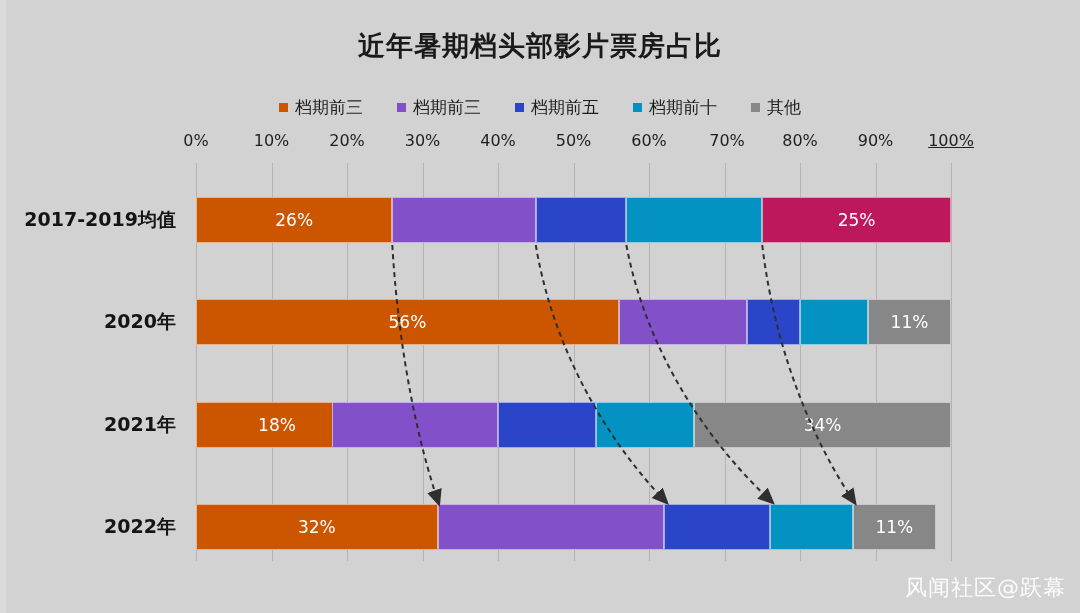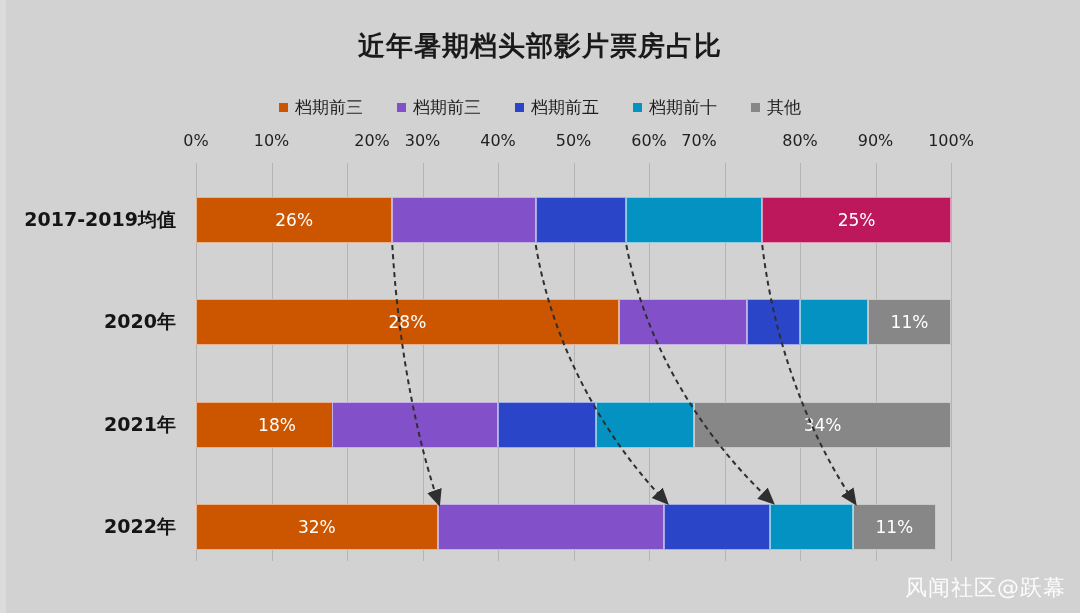--- a/index.html
+++ b/index.html
@@ -117,29 +117,29 @@
       </div>
       <div class="legend-item">
         <span class="legend-swatch" style="background: rgb(135, 135, 135);"></span>
         <span class="legend-label">其他</span>
       </div>
     </div>
 
   <div class="axis-labels" id="axis-labels">
       <div class="tick-label" style="left: 196px;">0%</div>
       <div class="tick-label" style="left: 271.5px;">10%</div>
-      <div class="tick-label" style="left: 347px; margin-left: 25px;">20%</div>
+      <div class="tick-label" style="left: 347px;">20%</div>
       <div class="tick-label" style="left: 422.5px;">30%</div>
       <div class="tick-label" style="left: 498px;">40%</div>
       <div class="tick-label" style="left: 573.5px;">50%</div>
       <div class="tick-label" style="left: 649px;">60%</div>
-      <div class="tick-label" style="left: 699px; text-align: center;">70%</div>
+      <div class="tick-label" style="left: 727px; text-align: center;">70%</div>
       <div class="tick-label" style="left: 800px;">80%</div>
       <div class="tick-label" style="left: 875.5px;">90%</div>
-      <div class="tick-label" style="left: 951px;">100%</div>
+      <div class="tick-label" style="left: 951px; text-decoration: underline;">100%</div>
     </div>
 
   <div class="plot" id="plot">
     <div id="gridlines">
         <div class="gridline" style="left: 0px;"></div>
         <div class="gridline" style="left: 75.5px;"></div>
         <div class="gridline" style="left: 151px;"></div>
         <div class="gridline" style="left: 226.5px;"></div>
         <div class="gridline" style="left: 302px;"></div>
         <div class="gridline" style="left: 377.5px;"></div>
@@ -158,21 +158,21 @@
           <div class="seg" style="left: 196.3px; width: 143.45px; background: rgb(130, 80, 200);"></div>
           <div class="seg" style="left: 339.75px; width: 90.6px; background: rgb(43, 69, 200);"></div>
           <div class="seg" style="left: 430.35px; width: 135.9px; background: rgb(4, 146, 194);"></div>
           <div class="seg" style="left: 566.25px; width: 188.75px; background: #be185d;">
             <span class="seg-value">25%</span>
           </div>
         </div>
         <div class="row" style="top: 136px;">
           <div class="row-label-box">2020年</div>
           <div class="seg" style="left: 0px; width: 422.8px; background: rgb(204, 85, 0);">
-            <span class="seg-value">28%</span>
+            <span class="seg-value">56%</span>
           </div>
           <div class="seg" style="left: 422.8px; width: 128.35px; background: rgb(130, 80, 200);"></div>
           <div class="seg" style="left: 551.15px; width: 52.85px; background: rgb(43, 69, 200);"></div>
           <div class="seg" style="left: 604px; width: 67.95px; background: rgb(4, 146, 194);"></div>
           <div class="seg" style="left: 671.95px; width: 83.05px; background: rgb(135, 135, 135);">
             <span class="seg-value">11%</span>
           </div>
         </div>
         <div class="row" style="top: 239px;">
           <div class="row-label-box">2021年</div>

